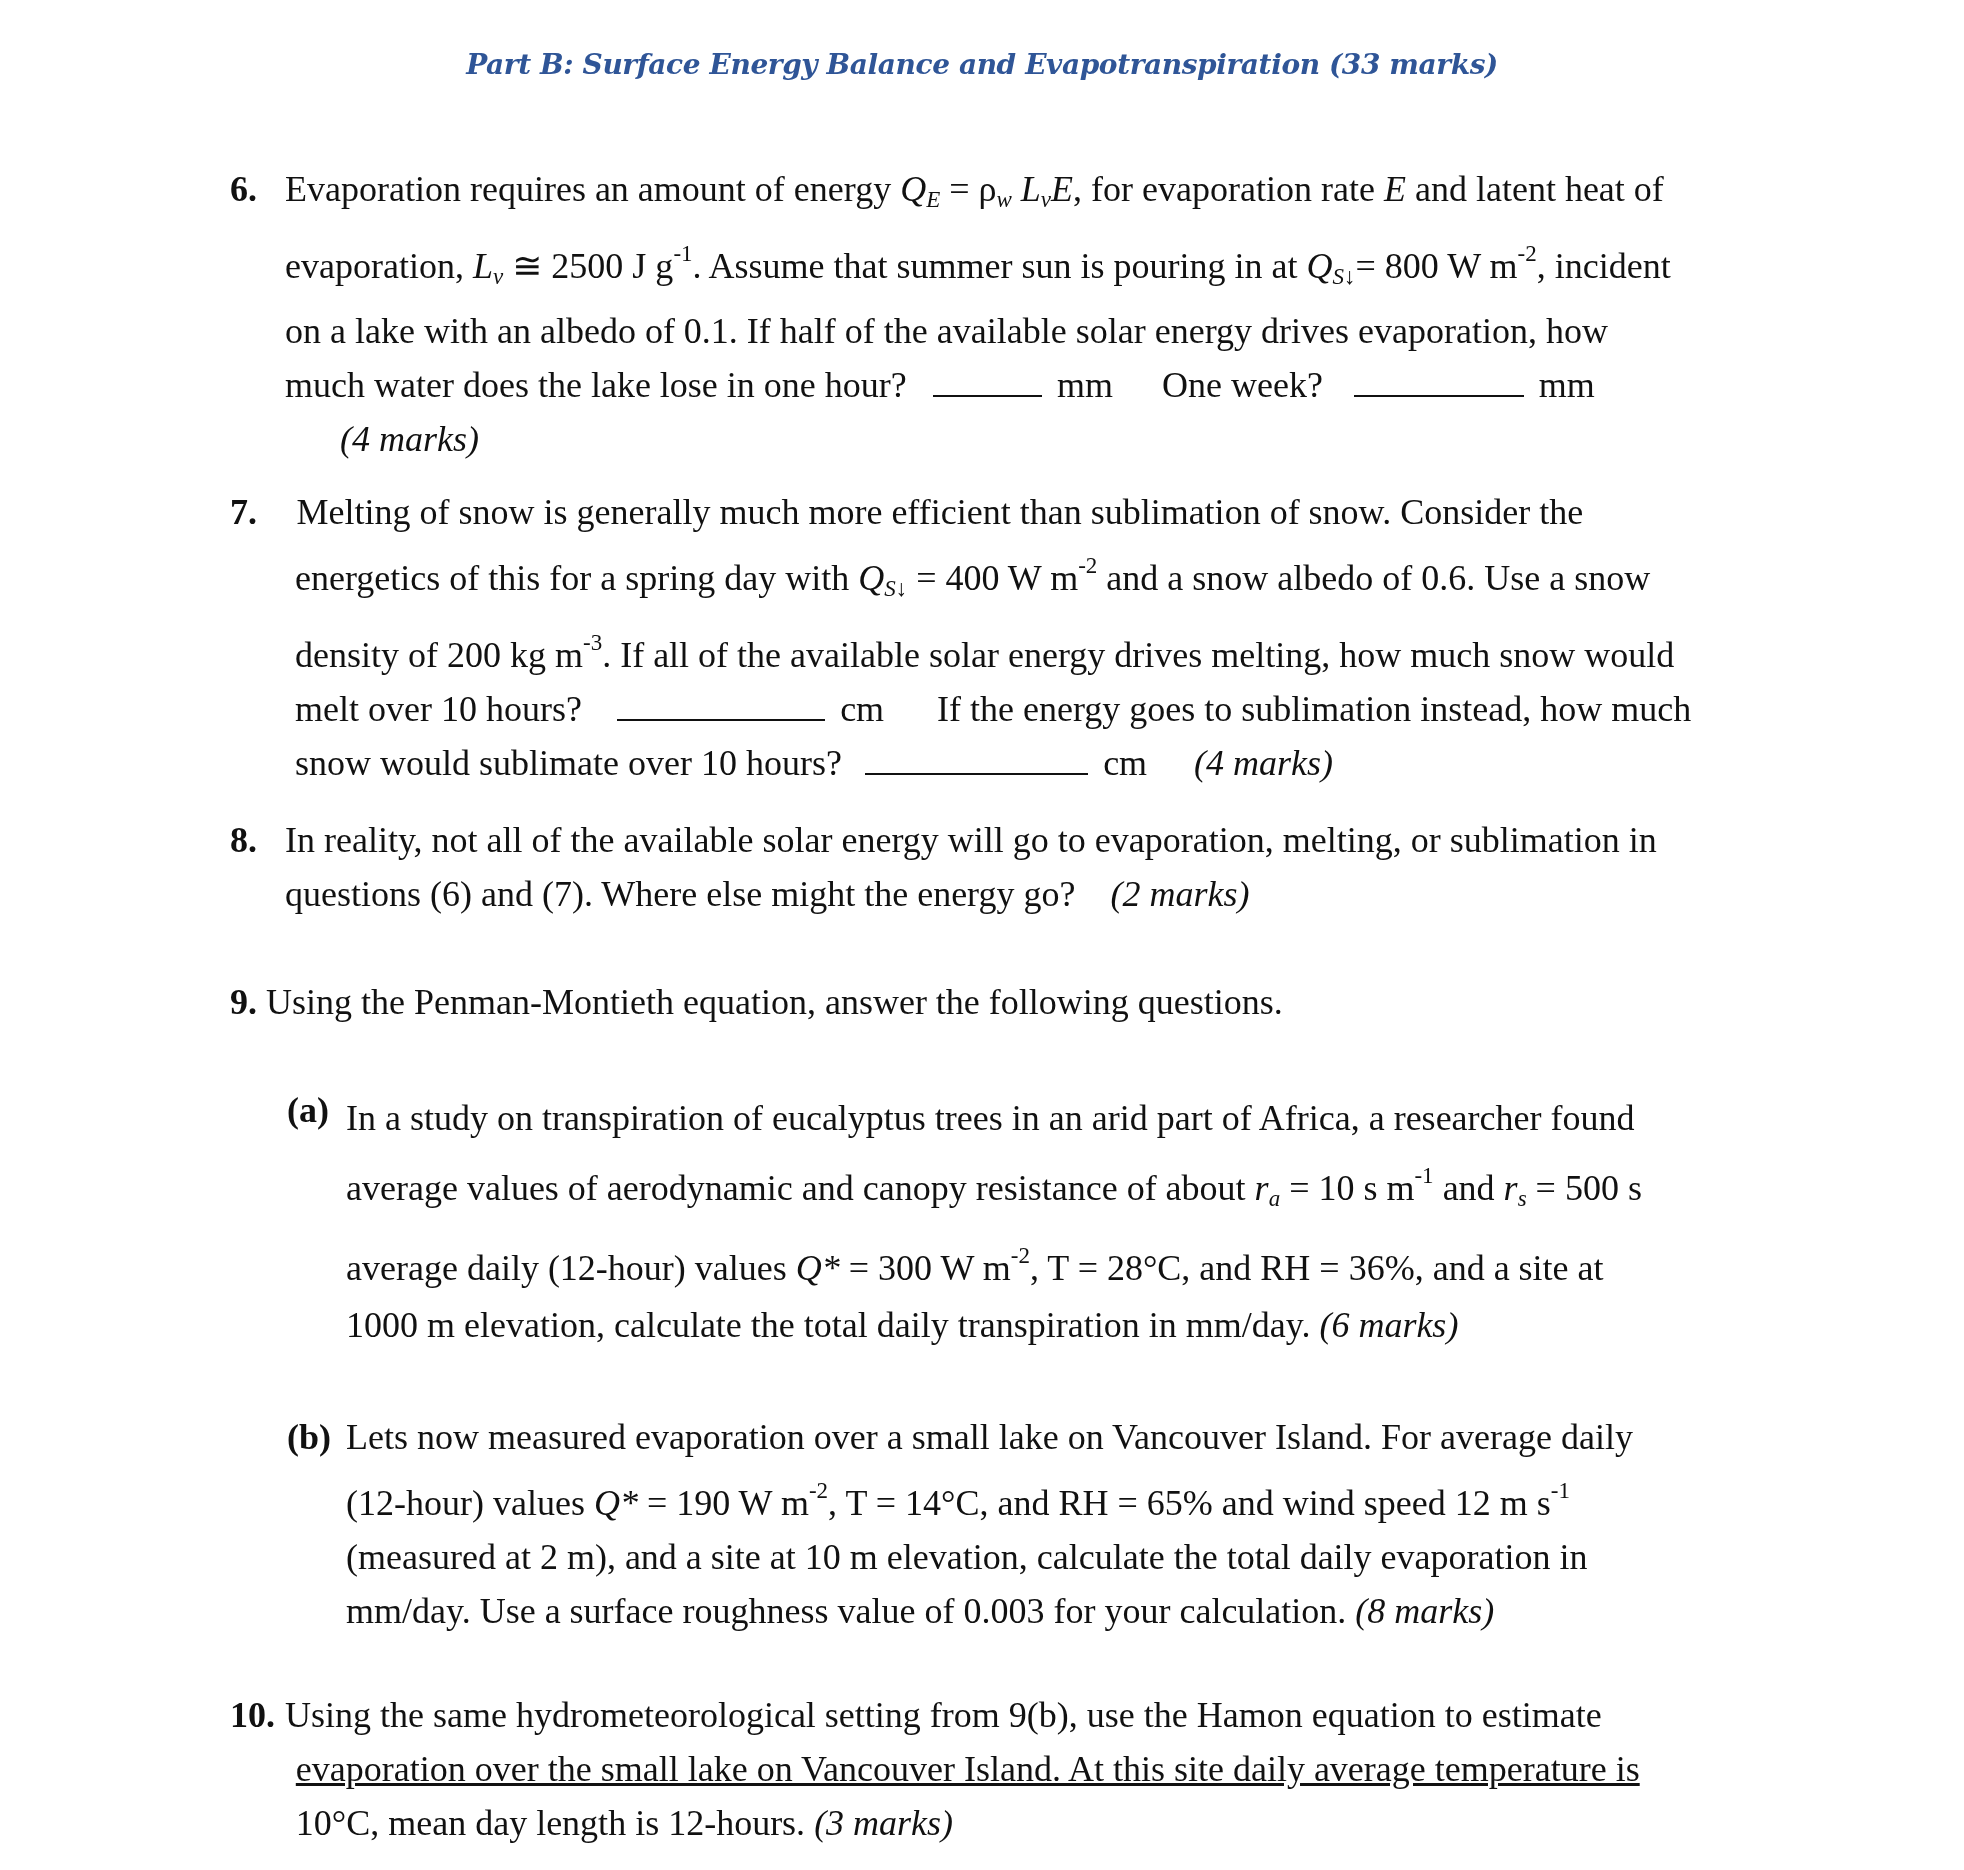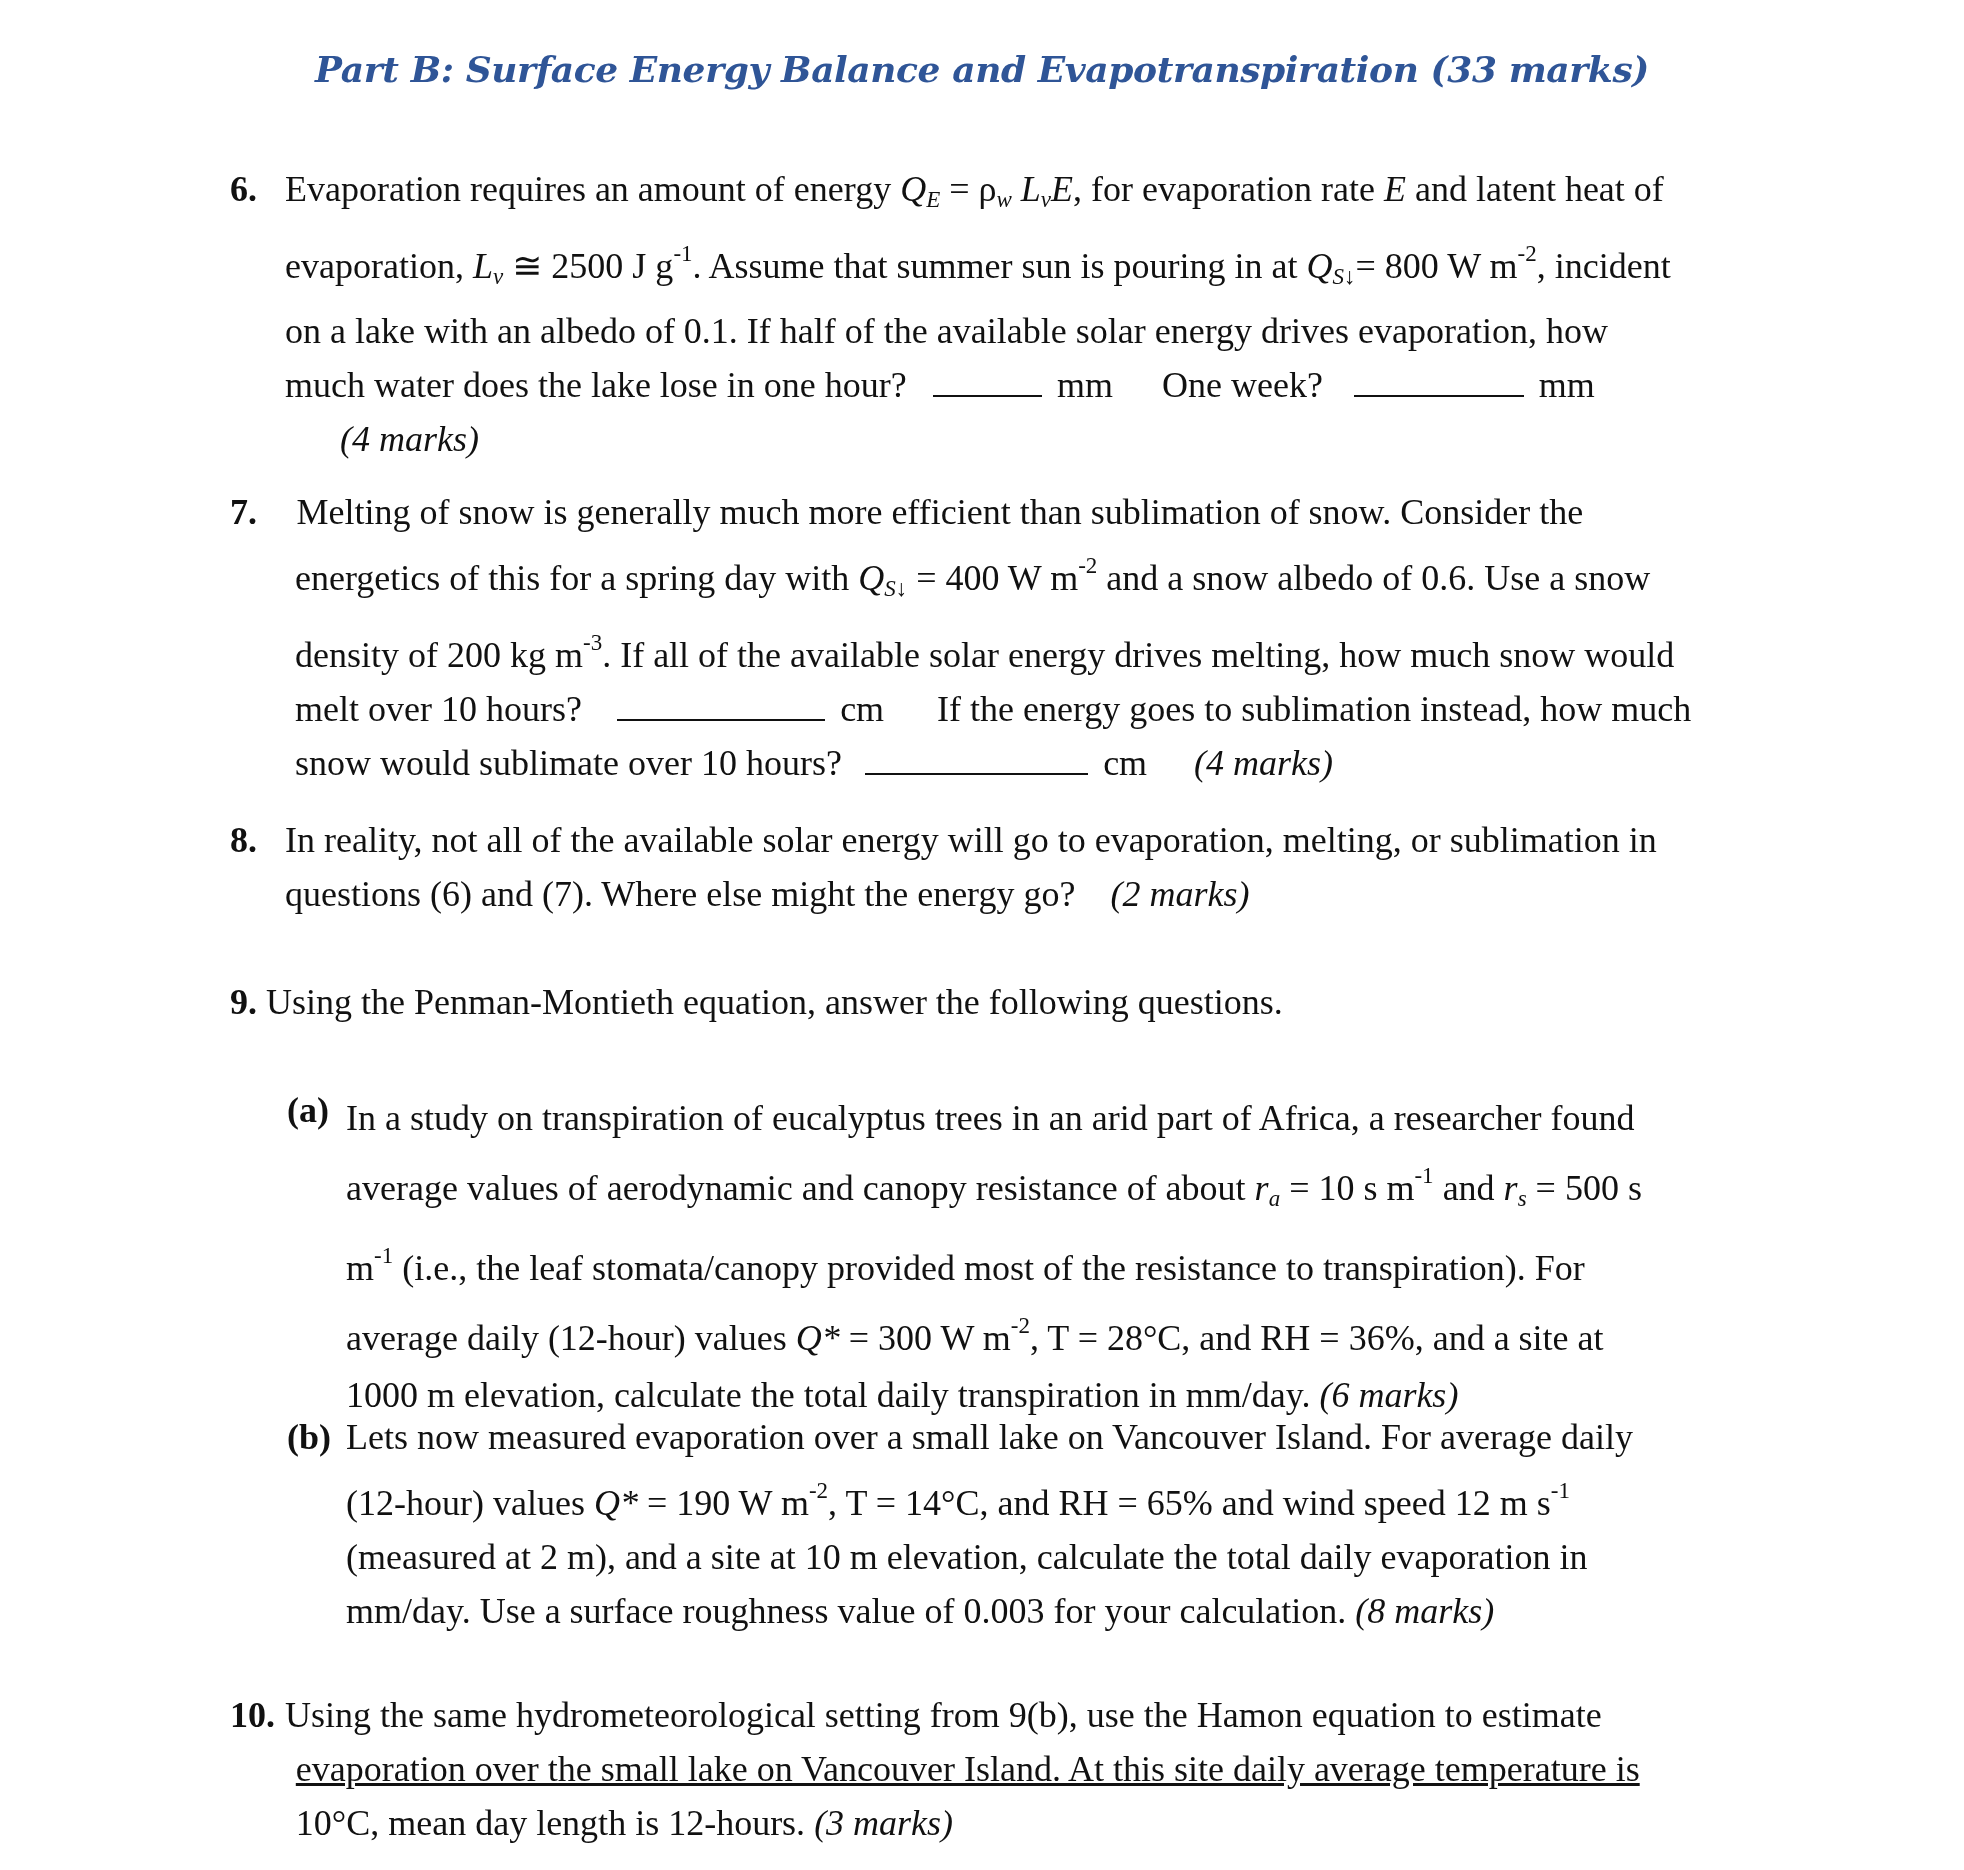--- a/index.html
+++ b/index.html
@@ -6,21 +6,21 @@
   body {
     width: 1964px; height: 1870px; position: relative; overflow: hidden;
     font-family: "Liberation Serif", "DejaVu Serif", serif;
     color: #111;
   }
   .title {
     position: absolute; left: 0; width: 1964px; top: 48px;
     text-align: center;
     font-family: "DejaVu Serif", "Liberation Serif", serif;
     font-weight: bold; font-style: italic;
-    font-size: 36px; color: #2F5597; letter-spacing: -0.4px;
+    font-size: 28px; color: #2F5597; letter-spacing: -0.4px;
   }
   .q {
     position: absolute; font-size: 36px; line-height: 54px;
   }
   .num { position: absolute; font-weight: bold; }
   .line { white-space: nowrap; }
   .marks { font-style: italic; }
   .blank {
     display: inline-block; border-bottom: 2.3px solid #111;
     height: 31px; vertical-align: baseline; margin: 0 6.2px;
@@ -105,23 +105,20 @@
 </div>
 
 <div class="q" style="left:287px; top:1083px; width:1503px;">
   <span class="num" style="left:0; top:0;">(a)</span>
   <div style="position:absolute; left:59px; top:7px; width:1449px; line-height:57px;">
     <div class="line">In a study on transpiration of eucalyptus trees in an arid part of Africa, a researcher found</div>
     <div class="line">
       <span>average values of aerodynamic and canopy resistance of about </span><i>r</i><i class="sub">a</i><span> = 10 s m</span><span class="sup">-1</span><span> and </span><i>r</i><i class="sub">s</i><span> = 500 s</span>
     </div>
     <div class="line">
-      <span>m</span><span class="sup">-1</span><span>  (i.e., the leaf stomata/canopy provided most of the resistance to transpiration).  For</span>
-    </div>
-    <div class="line">
       <span>average daily (12-hour) values </span><i>Q*</i><span> = 300 W m</span><span class="sup">-2</span><span>, T = 28°C, and RH = 36%, and a site at</span>
     </div>
     <div class="line">
       <span>1000 m elevation, calculate the total daily transpiration in mm/day. </span><span class="marks">(6 marks)</span>
     </div>
   </div>
 </div>
 
 <div class="q" style="left:287px; top:1410px; width:1503px;">
   <span class="num" style="left:0; top:0;">(b)</span>

